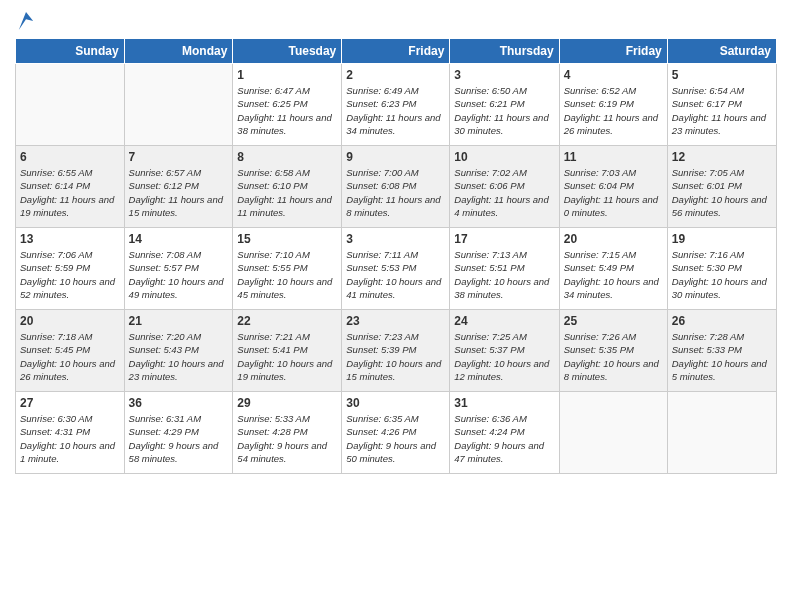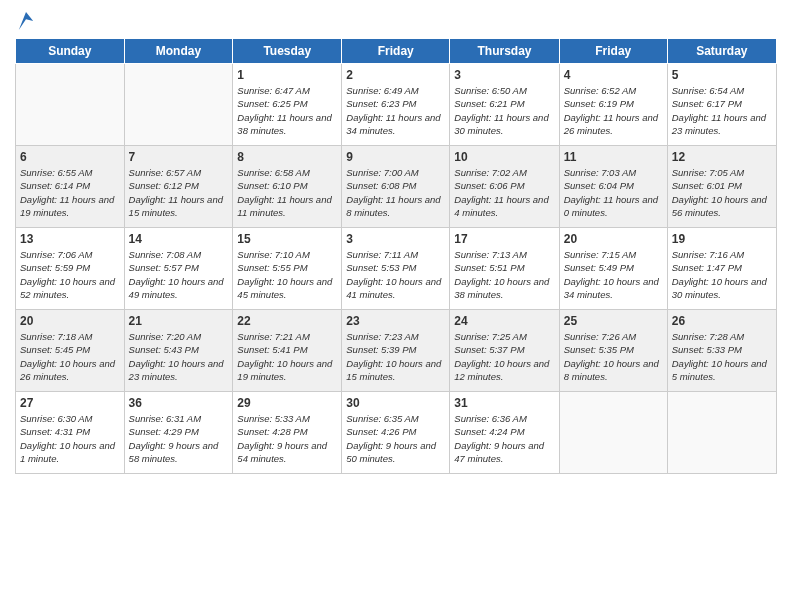--- a/index.html
+++ b/index.html
@@ -60,21 +60,21 @@
       color: #555;
     }
     .calendar-table {
       width: 100%;
       border-collapse: collapse;
       font-size: 10px;
     }
     .calendar-table th {
       background-color: #2a6db5;
       color: #fff;
-      text-align: center;
+      text-align: right;
       padding: 5px 5px;
       font-size: 12px;
       font-weight: bold;
       border: 1px solid #fff;
     }
     .calendar-table td {
       border: 1px solid #ccc;
       vertical-align: top;
       padding: 4px 4px;
       width: 113px;
@@ -247,21 +247,21 @@
           </td>
           <td>
             <div class="day-number">20</div>
             <div class="day-info">Sunrise: 7:15 AM
 Sunset: 5:49 PM
 Daylight: 10 hours and 34 minutes.</div>
           </td>
           <td>
             <div class="day-number">19</div>
             <div class="day-info">Sunrise: 7:16 AM
-Sunset: 1:47 PM
+Sunset: 5:30 PM
 Daylight: 10 hours and 30 minutes.</div>
           </td>
         </tr>
         <tr class="row-shaded">
           <td>
             <div class="day-number">20</div>
             <div class="day-info">Sunrise: 7:18 AM
 Sunset: 5:45 PM
 Daylight: 10 hours and 26 minutes.</div>
           </td>

